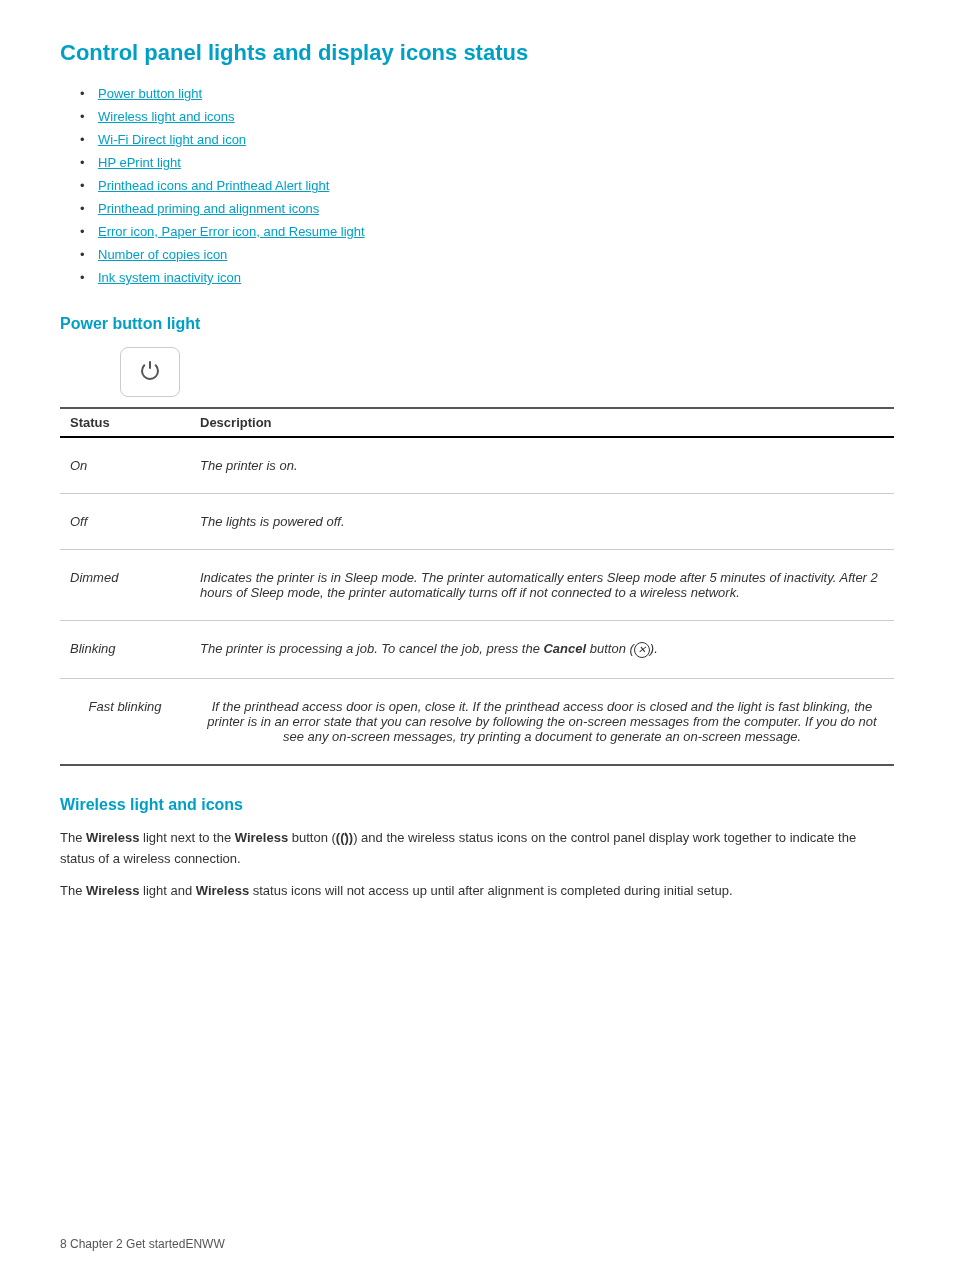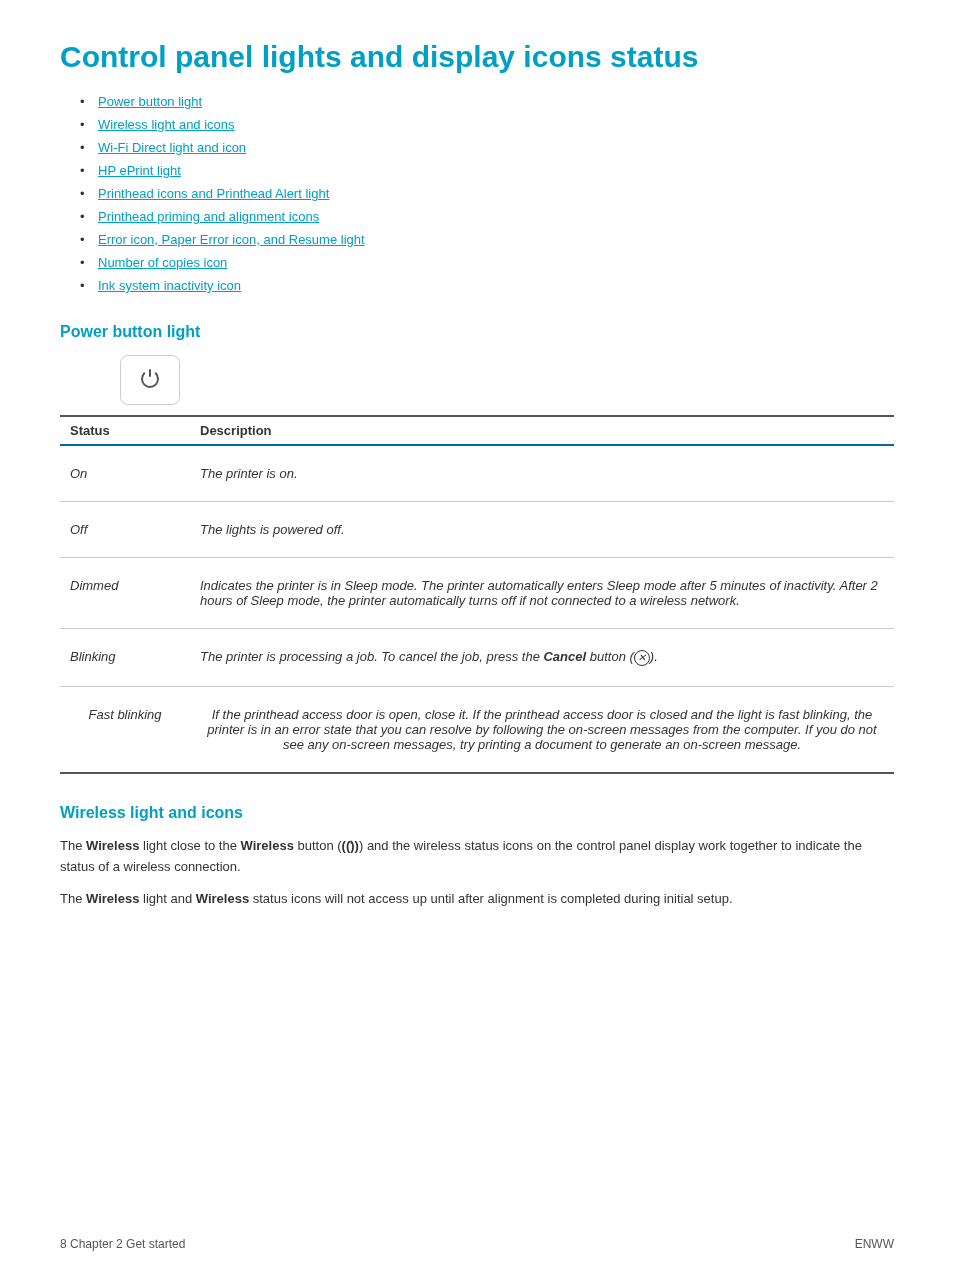--- a/index.html
+++ b/index.html
@@ -6,21 +6,21 @@
     body {
       font-family: Arial, sans-serif;
       font-size: 13px;
       color: #333;
       background: #fff;
       width: 954px;
       min-height: 1271px;
       padding: 40px 60px 60px 60px;
     }
     h1.page-title {
-      font-size: 30px;
+      font-size: 22px;
       font-weight: bold;
       color: #00a0c6;
       margin-bottom: 20px;
     }
     h2.section-title {
       font-size: 16px;
       font-weight: bold;
       color: #00a0c6;
       margin-bottom: 14px;
       margin-top: 30px;
@@ -61,21 +61,21 @@
       width: 24px;
       height: 24px;
     }
     table.status-table {
       width: 100%;
       border-collapse: collapse;
       margin-bottom: 30px;
     }
     table.status-table thead tr {
       border-top: 2px solid #555;
-      border-bottom: 2px solid #0369a1;
+      border-bottom: 2px solid #000000;
     }
     table.status-table th {
       text-align: left;
       padding: 6px 10px;
       font-size: 13px;
       font-weight: bold;
       color: #333;
     }
     table.status-table td {
       padding: 20px 10px;
@@ -101,21 +101,20 @@
     .section-content p {
       margin-bottom: 12px;
     }
     .bold { font-weight: bold; }
     .footer {
       position: fixed;
       bottom: 20px;
       left: 60px;
       right: 60px;
       display: flex;
-      justify-content: space-between;
       font-size: 12px;
       color: #555;
     }
     .wireless-icon {
       display: inline-block;
       font-size: 13px;
       vertical-align: middle;
     }
   </style>
 </head>
@@ -196,21 +195,21 @@
         <td>If the printhead access door is open, close it. If the printhead access door is closed and the light is fast blinking, the printer is in an error state that you can resolve by following the on-screen messages from the computer. If you do not see any on-screen messages, try printing a document to generate an on-screen message.</td>
       </tr>
     </tbody>
 </table>
 
 
 <h2 class="section-title" id="wireless-light-and-icons">Wireless light and icons</h2>
 
 <div class="section-content">
   <p>
-    <span>The </span><span class="bold">Wireless</span><span> light close to the </span><span class="bold">Wireless</span><span> button (</span><span class="bold wireless-icon">((ꜗ))</span><span>) and the wireless status icons on the control panel display work together to indicate the status of a wireless connection.</span>
+    <span>The </span><span class="bold">Wireless</span><span> light next to the </span><span class="bold">Wireless</span><span> button (</span><span class="bold wireless-icon">((ꜗ))</span><span>) and the wireless status icons on the control panel display work together to indicate the status of a wireless connection.</span>
   </p>
   <p>
     <span>The </span><span class="bold">Wireless</span><span> light and </span><span class="bold">Wireless</span><span> status icons will not access up until after alignment is completed during initial setup.</span>
   </p>
 </div>
 
 
 <div class="footer">
   <span>8       Chapter 2   Get started</span>
   <span>ENWW</span>

